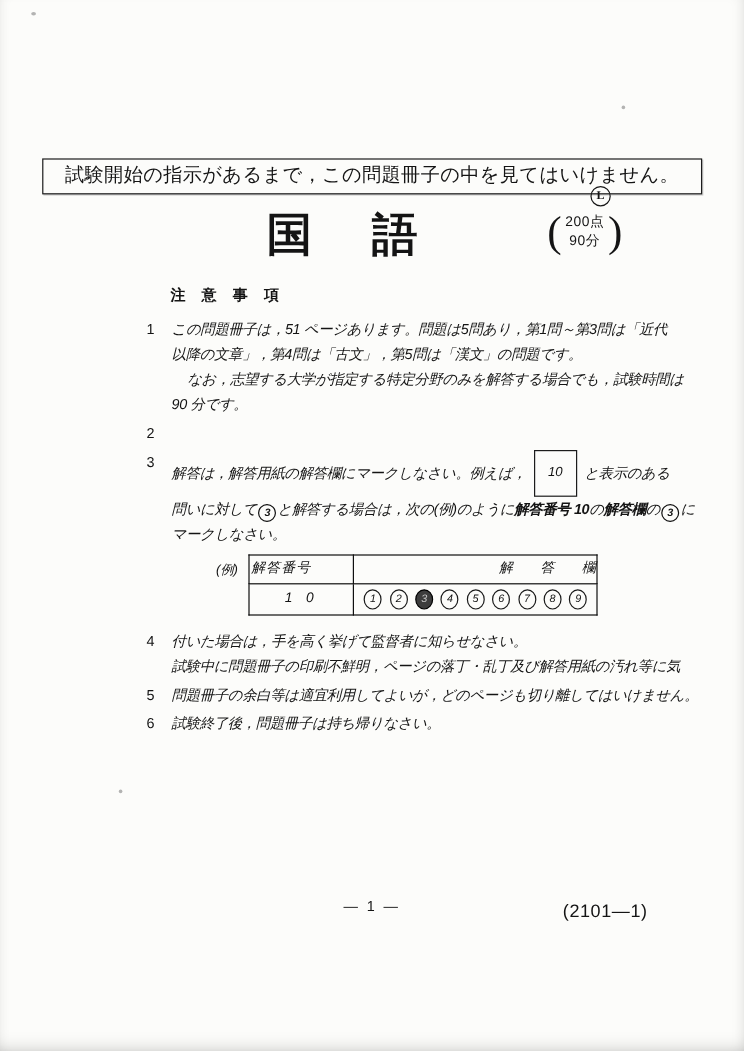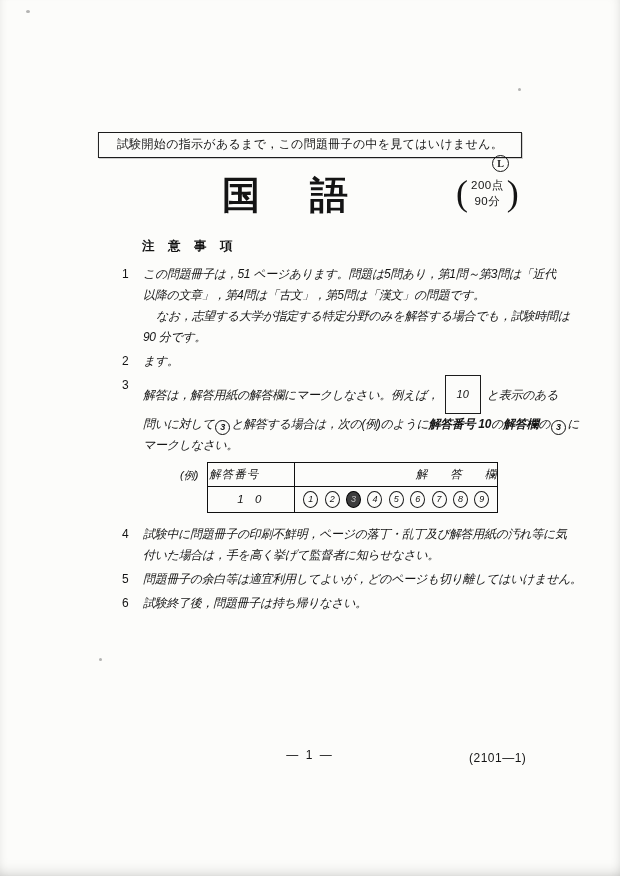--- a/index.html
+++ b/index.html
@@ -8,21 +8,21 @@
     background:#fcfcfa; color:#141414; overflow:hidden;
     font-family:"Liberation Sans","DejaVu Sans",sans-serif;
     box-shadow: inset 0 -10px 18px -14px rgba(0,0,0,.35), inset -8px 0 14px -12px rgba(0,0,0,.18), inset 8px 0 14px -13px rgba(0,0,0,.12);
   }
   .speck { position:absolute; background:#777; border-radius:50%; opacity:.55; }
 
   
   .banner {
     position:absolute; top:132px; left:50%; transform:translateX(-50%);
     border:1.5px solid #1c1c1c; padding:3px 18px 4px;
-    font-size:12px; letter-spacing:.3px; white-space:nowrap;
+    font-size:16px; letter-spacing:.3px; white-space:nowrap;
     box-shadow:1px 1px 0 rgba(0,0,0,.18);
   }
 
   
   .seal {
     position:absolute; top:155px; left:492px; width:15px; height:15px;
     border:1.3px solid #161616; border-radius:50%;
     display:flex; align-items:center; justify-content:center;
     font-size:10px; font-family:"Liberation Serif","DejaVu Serif",serif; font-weight:bold;
   }
@@ -66,21 +66,21 @@
   .ex-td-digits { padding:2px 8px; }
   .digits { display:flex; justify-content:space-between; align-items:center; }
   .digit {
     width:13px; height:15px; border:1.2px solid #1a1a1a; border-radius:50%;
     display:flex; align-items:center; justify-content:center; font-size:9px;
   }
   .digit.marked { background:#3d3d3d; color:#c8c8c8; border:1.7px solid #000; }
 
   
   .footer-page { position:absolute; top:748px; left:0; width:100%; text-align:center; font-size:12px; letter-spacing:2px; }
-  .footer-code { position:absolute; top:751px; left:469px; font-size:12px; letter-spacing:.5px; }
+  .footer-code { position:absolute; top:751px; left:469px; font-size:15px; letter-spacing:.5px; }
 </style>
 </head>
 <body>
 
 <div class="page">
 
   <span class="speck" style="top:10px;left:26px;width:4px;height:3px;"></span>
   <span class="speck" style="top:88px;left:518px;width:3px;height:3px;"></span>
   <span class="speck" style="top:658px;left:99px;width:3px;height:3px;"></span>
 
@@ -115,21 +115,20 @@
         <div class="line">この問題冊子は，51 ページあります。問題は5問あり，第1問～第3問は「近代</div>
         <div class="line">以降の文章」，第4問は「古文」，第5問は「漢文」の問題です。</div>
         <div class="line indent">なお，志望する大学が指定する特定分野のみを解答する場合でも，試験時間は</div>
         <div class="line">90 分です。</div>
       </div>
     </div>
 
     <div class="item">
       <span class="item-num">2</span>
       <div class="item-body">
-        <div class="line">ます。</div>
       </div>
     </div>
 
     <div class="item">
       <span class="item-num">3</span>
       <div class="item-body">
         <div class="line"><span>解答は，解答用紙の解答欄にマークしなさい。例えば，</span><span class="num-box">10</span><span>と表示のある</span></div>
         <div class="line"><span>問いに対して</span><span class="cmark">3</span><span>と解答する場合は，次の(例)のように</span><span class="b">解答番号 10</span><span>の</span><span class="b">解答欄</span><span>の</span><span class="cmark">3</span><span>に</span></div>
         <div class="line">マークしなさい。</div>
 
@@ -159,22 +158,22 @@
             </tr>
           </tbody>
             </table>
         </div>
       </div>
     </div>
 
     <div class="item">
       <span class="item-num">4</span>
       <div class="item-body">
+        <div class="line">付いた場合は，手を高く挙げて監督者に知らせなさい。</div>
         <div class="line">試験中に問題冊子の印刷不鮮明，ページの落丁・乱丁及び解答用紙の汚れ等に気</div>
-        <div class="line">付いた場合は，手を高く挙げて監督者に知らせなさい。</div>
       </div>
     </div>
 
     <div class="item">
       <span class="item-num">5</span>
       <div class="item-body">
         <div class="line">問題冊子の余白等は適宜利用してよいが，どのページも切り離してはいけません。</div>
       </div>
     </div>
 

